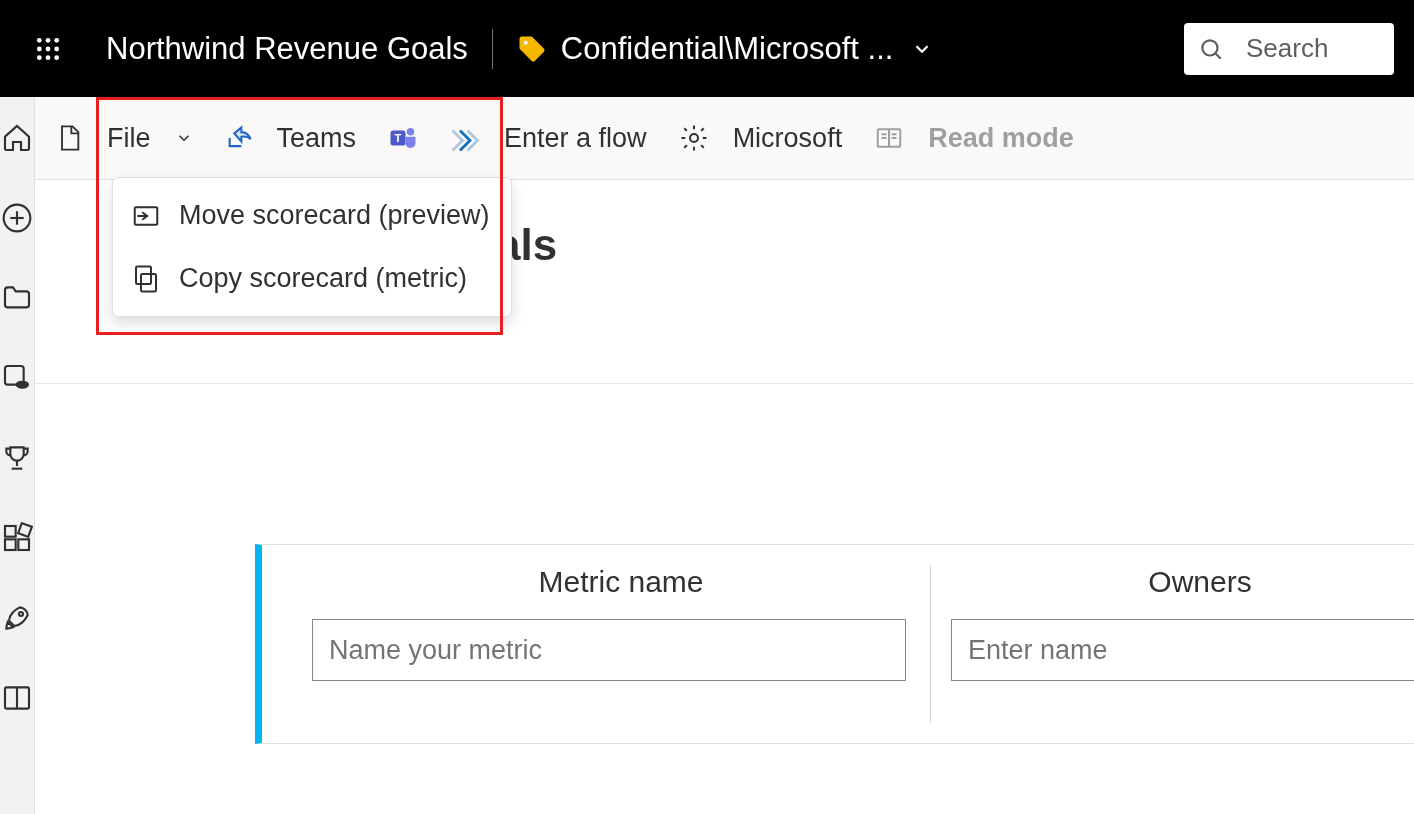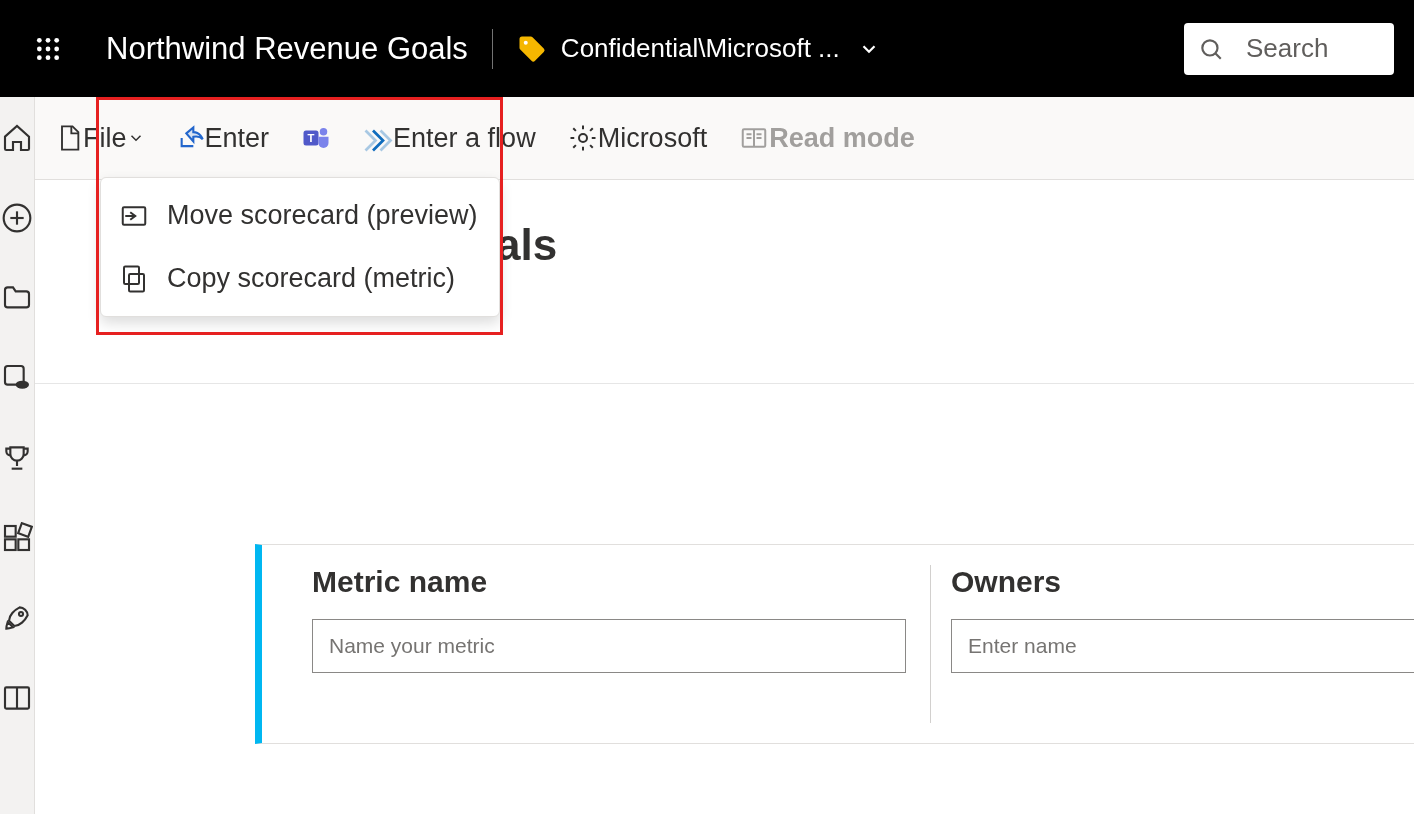--- a/index.html
+++ b/index.html
@@ -11,21 +11,21 @@
     height: 97px; width: 100%;
     background: #000; color: #fff;
     display: flex; align-items: center; padding: 0 20px;
     position: relative;
   }
   .waffle { width: 56px; display: flex; justify-content: center; }
   .waffle svg { display: block; }
   .title-group { display: flex; align-items: center; gap: 16px; margin-left: 30px; }
   .doc-title { font-size: 31px; font-weight: 400; }
   .vdiv { width: 1px; height: 40px; background: rgba(255,255,255,.45); margin: 0 8px; }
-  .sensitivity { display: flex; align-items: center; gap: 14px; font-size: 26px; }
+  .sensitivity { display: flex; align-items: center; gap: 14px; font-size: 31px; }
   .tag-icon { width: 30px; height: 30px; }
   .chev { margin-left: 4px; }
   .search-wrap { margin-left: auto; }
   .search-box {
     background: #fff; width: 210px; height: 52px; border-radius: 4px;
     display: flex; align-items: center; padding: 0 14px; gap: 22px;
   }
   .search-box input {
     border: none; outline: none; font-size: 26px; width: 120px; color: #605e5c;
   }
@@ -42,31 +42,31 @@
   }
   .rail-btn { width: 34px; height: 34px; display: flex; align-items: center; justify-content: center; cursor: pointer; color:#323130; }
 
   
   .main { flex: 1; display: flex; flex-direction: column; position: relative; }
   .cmdbar {
     height: 83px; border-bottom: 1px solid #e1dfdd; background: #faf9f8;
     display: flex; align-items: center; gap: 32px; padding: 0 20px;
     font-size: 27px;
   }
-  .cmd-item { display: flex; align-items: center; gap: 0; cursor: pointer; }
+  .cmd-item { display: flex; align-items: center; gap: 24px; cursor: pointer; }
   .cmd-item.disabled { color: #a19f9d; cursor: default; font-weight: bold; }
   .cmd-item svg { display: block; }
 
   
   .page-band { height: 204px; padding: 40px 30px 0 400px; border-bottom: 1px solid #e6e6e6; position: relative; }
   .page-title-partial { font-size: 44px; font-weight: 600; color: #323130; }
 
   
   .file-menu {
-    position: absolute; left: 100px; top: 177px; width: 400px;
+    position: absolute; left: 112px; top: 177px; width: 400px;
     background: #fff; border: 1px solid #e1dfdd; border-radius: 6px;
     box-shadow: 0 6px 14px rgba(0,0,0,.14);
     padding: 6px 0; z-index: 50;
   }
   .file-menu-item {
     display: flex; align-items: center; gap: 18px; padding: 16px 18px;
     font-size: 27px; cursor: pointer; color: #323130;
   }
 
   
@@ -81,23 +81,23 @@
   .metric-card {
     margin-left: 100px;
     border: 1px solid #e1dfdd; border-left: 7px solid #00b7f1;
     background: #fff; display: flex; align-items: stretch;
     height: 200px; padding: 20px 0 20px 50px;
     width: 1195px;
   }
   .metric-col { display: flex; flex-direction: column; gap: 20px; }
   .col-name { width: 620px; }
   .col-owners { padding-left: 20px; flex: 1; border-left: 1px solid #d2d0ce; }
-  .col-label { font-size: 30px; font-weight: 700; }
+  .col-label { font-size: 30px; font-weight: 400; text-align: center; }
   .text-input {
-    border: 1px solid #8a8886; height: 54px; font-size: 21px;
+    border: 1px solid #8a8886; height: 62px; font-size: 27px;
     padding: 0 16px; outline: none; width: 500px;
   }
   .col-name .text-input { width: 594px; }
   .col-owners .text-input { width: 498px; }
   .text-input::placeholder { color: #767472; }
 
   svg { flex-shrink: 0; }
 </style>
 </head>
 <body>
@@ -211,21 +211,21 @@
           <span>File</span>
           <svg width="18" height="18" viewBox="0 0 24 24" fill="none" stroke="#323130" stroke-width="2">
               <polyline points="6 9 12 15 18 9"></polyline>
             </svg>
         </div>
         <div class="cmd-item">
           <svg width="28" height="28" viewBox="0 0 24 24" fill="none" stroke="#2266cc" stroke-width="1.8">
               <path d="M4 12v7h10"></path>
               <path d="M8 8l6-5 0 4c6 0 8 6 8 6-3-3-8-2-8-2v4Z" fill="#2266cc" fill-opacity=".15"></path>
             </svg>
-          <span>Enter</span>
+          <span>Teams</span>
         </div>
         <div class="cmd-item">
           <svg width="30" height="30" viewBox="0 0 24 24">
               <rect x="2" y="6" width="12" height="12" rx="2" fill="#5059c9"></rect>
               <text x="8" y="15" font-size="9" fill="#fff" text-anchor="middle" font-family="Arial" font-weight="bold">T</text>
               <circle cx="18" cy="7" r="3" fill="#7b83eb"></circle>
               <path d="M14 11h8v5a4 4 0 0 1-8 0Z" fill="#7b83eb"></path>
             </svg>
         </div>
         <div class="cmd-item">

